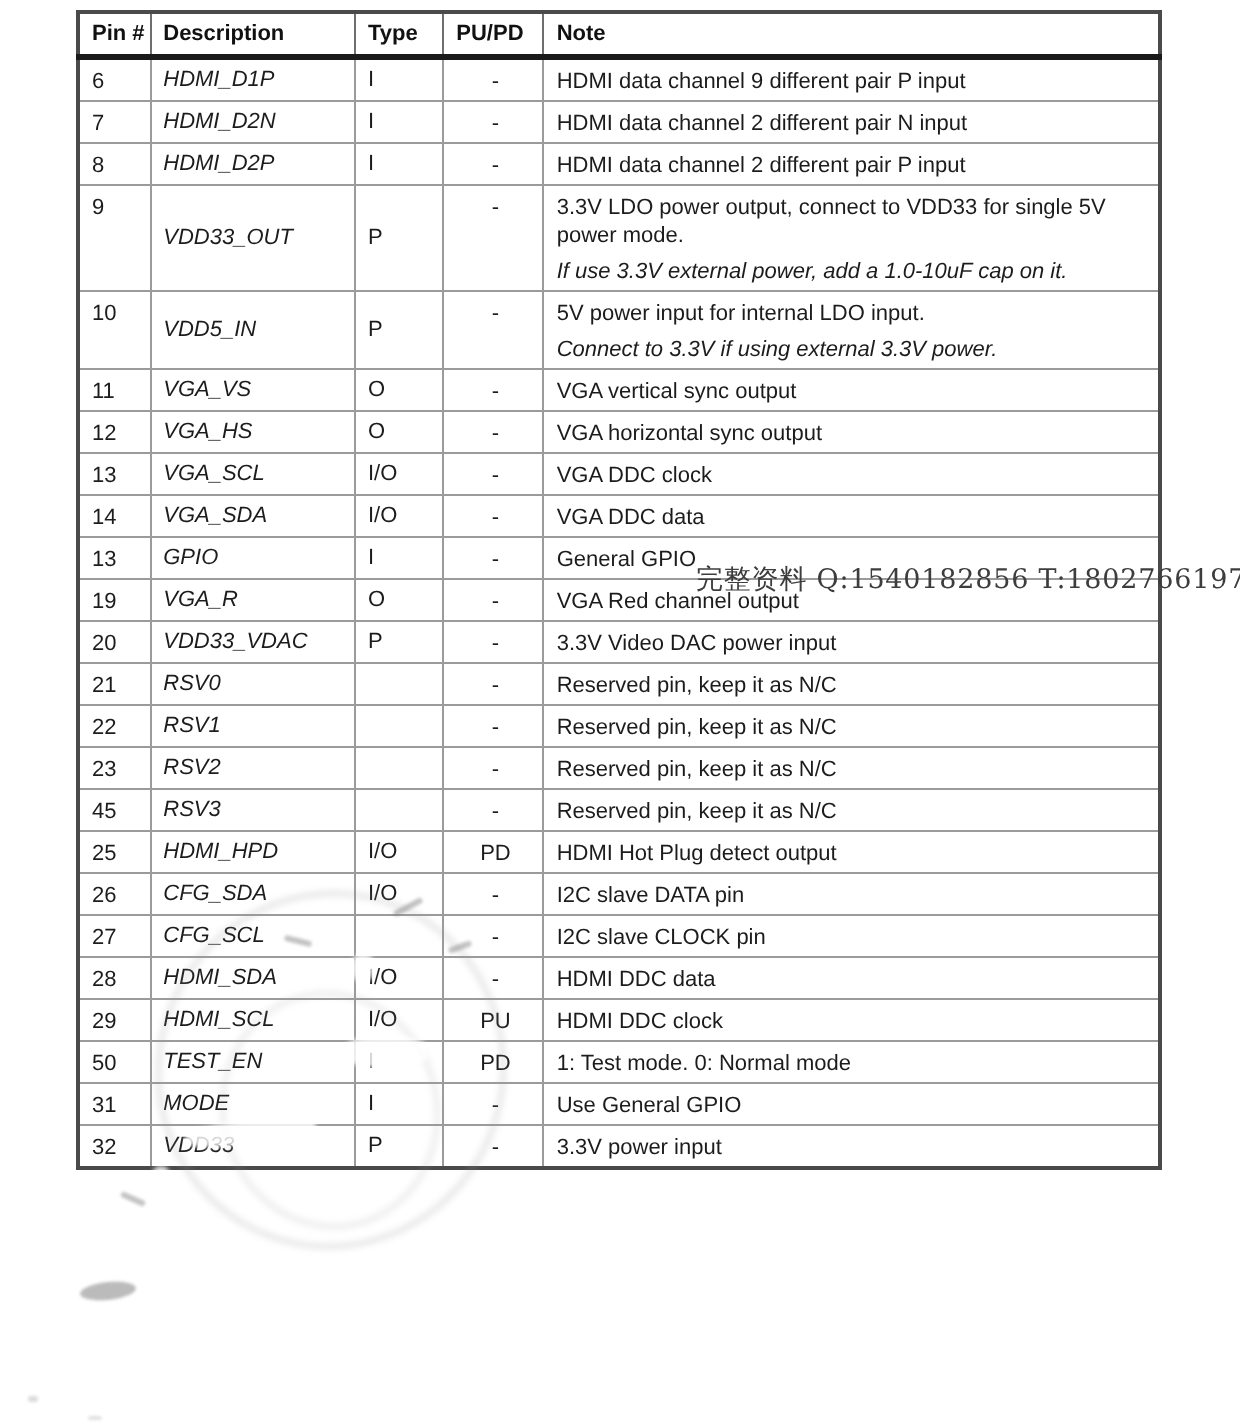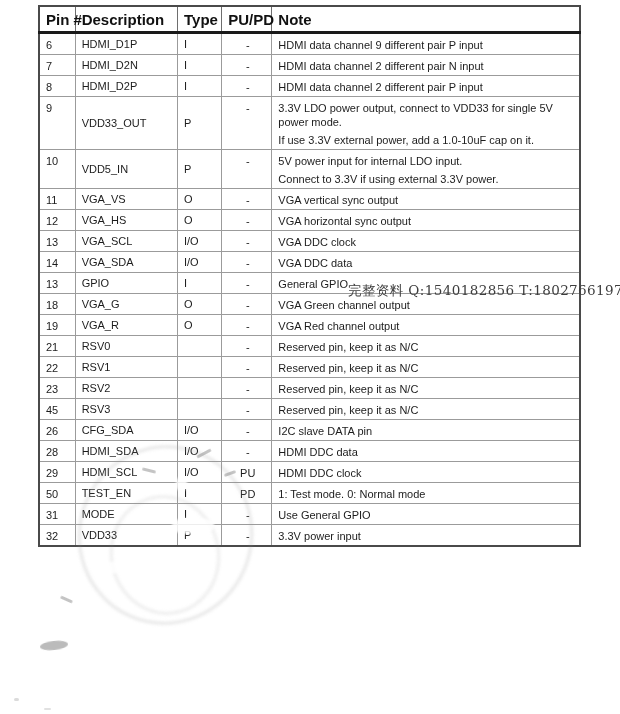--- a/index.html
+++ b/index.html
@@ -21,45 +21,45 @@
     font-size: 11px;
     color: #1c1c1c;
   }
   col.c-pin  { width: 36px; }
   col.c-desc { width: 102px; }
   col.c-type { width: 44px; }
   col.c-pupd { width: 50px; }
   col.c-note { width: 307px; }
 
   th {
-    font-size: 15px; font-weight: bold; text-align: left;
+    font-size: 11px; font-weight: bold; text-align: left;
     color: #111111;
     padding: 4px 4px 3px 6px;
     border-bottom: 3px solid #1a1a1a;
     border-left: 1px solid #6e6e6e;
     height: 22px;
     vertical-align: middle;
     white-space: nowrap;
   }
   th:first-child { border-left: none; }
 
   td {
     border: 1px solid #9b9b9b;
     height: 21px;
     line-height: 14px;
     padding: 2px 4px 2px 6px;
     overflow: hidden;
   }
   td.c-pin  { vertical-align: top; padding-top: 4px; }
-  td.c-desc { vertical-align: middle; }
+  td.c-desc { vertical-align: middle; font-style: italic; }
   td.c-type { vertical-align: middle; }
   td.c-pupd { vertical-align: top; padding-top: 4px; text-align: center; }
   td.c-note { vertical-align: top; padding-top: 4px; }
   .note-line { white-space: normal; }
-  .note-line + .note-line { margin-top: 4px; }
+  .note-line + .note-line { margin-top: 4px; font-style: italic; }
 
   
   .wm-text {
     position: absolute; left: 348px; top: 283px;
     font-family: "DejaVu Serif", "Liberation Serif", serif;
     font-size: 13.5px; line-height: 15px;
     color: #3d3d3d; letter-spacing: 0.4px;
     white-space: nowrap;
     pointer-events: none;
   }
@@ -192,38 +192,38 @@
           <tr>
             <td class="c-pin">13</td>
             <td class="c-desc">GPIO</td>
             <td class="c-type">I</td>
             <td class="c-pupd">-</td>
             <td class="c-note">
               <div class="note-line">General GPIO</div>
             </td>
           </tr>
           <tr>
-            <td class="c-pin">18</td>
-            <td class="c-desc">VGA_G</td>
-            <td class="c-type">O</td>
-            <td class="c-pupd">-</td>
-            <td class="c-note">
-              <div class="note-line">VGA Green channel output</div>
-            </td>
-          </tr>
-          <tr>
             <td class="c-pin">19</td>
             <td class="c-desc">VGA_R</td>
             <td class="c-type">O</td>
             <td class="c-pupd">-</td>
             <td class="c-note">
               <div class="note-line">VGA Red channel output</div>
             </td>
           </tr>
           <tr>
+            <td class="c-pin">20</td>
+            <td class="c-desc">VDD33_VDAC</td>
+            <td class="c-type">P</td>
+            <td class="c-pupd">-</td>
+            <td class="c-note">
+              <div class="note-line">3.3V Video DAC power input</div>
+            </td>
+          </tr>
+          <tr>
             <td class="c-pin">21</td>
             <td class="c-desc">RSV0</td>
             <td class="c-type"></td>
             <td class="c-pupd">-</td>
             <td class="c-note">
               <div class="note-line">Reserved pin, keep it as N/C</div>
             </td>
           </tr>
           <tr>
             <td class="c-pin">22</td>
@@ -246,26 +246,44 @@
           <tr>
             <td class="c-pin">45</td>
             <td class="c-desc">RSV3</td>
             <td class="c-type"></td>
             <td class="c-pupd">-</td>
             <td class="c-note">
               <div class="note-line">Reserved pin, keep it as N/C</div>
             </td>
           </tr>
           <tr>
+            <td class="c-pin">25</td>
+            <td class="c-desc">HDMI_HPD</td>
+            <td class="c-type">I/O</td>
+            <td class="c-pupd">PD</td>
+            <td class="c-note">
+              <div class="note-line">HDMI Hot Plug detect output</div>
+            </td>
+          </tr>
+          <tr>
             <td class="c-pin">26</td>
             <td class="c-desc">CFG_SDA</td>
             <td class="c-type">I/O</td>
             <td class="c-pupd">-</td>
             <td class="c-note">
               <div class="note-line">I2C slave DATA pin</div>
+            </td>
+          </tr>
+          <tr>
+            <td class="c-pin">27</td>
+            <td class="c-desc">CFG_SCL</td>
+            <td class="c-type"></td>
+            <td class="c-pupd">-</td>
+            <td class="c-note">
+              <div class="note-line">I2C slave CLOCK pin</div>
             </td>
           </tr>
           <tr>
             <td class="c-pin">28</td>
             <td class="c-desc">HDMI_SDA</td>
             <td class="c-type">I/O</td>
             <td class="c-pupd">-</td>
             <td class="c-note">
               <div class="note-line">HDMI DDC data</div>
             </td>

